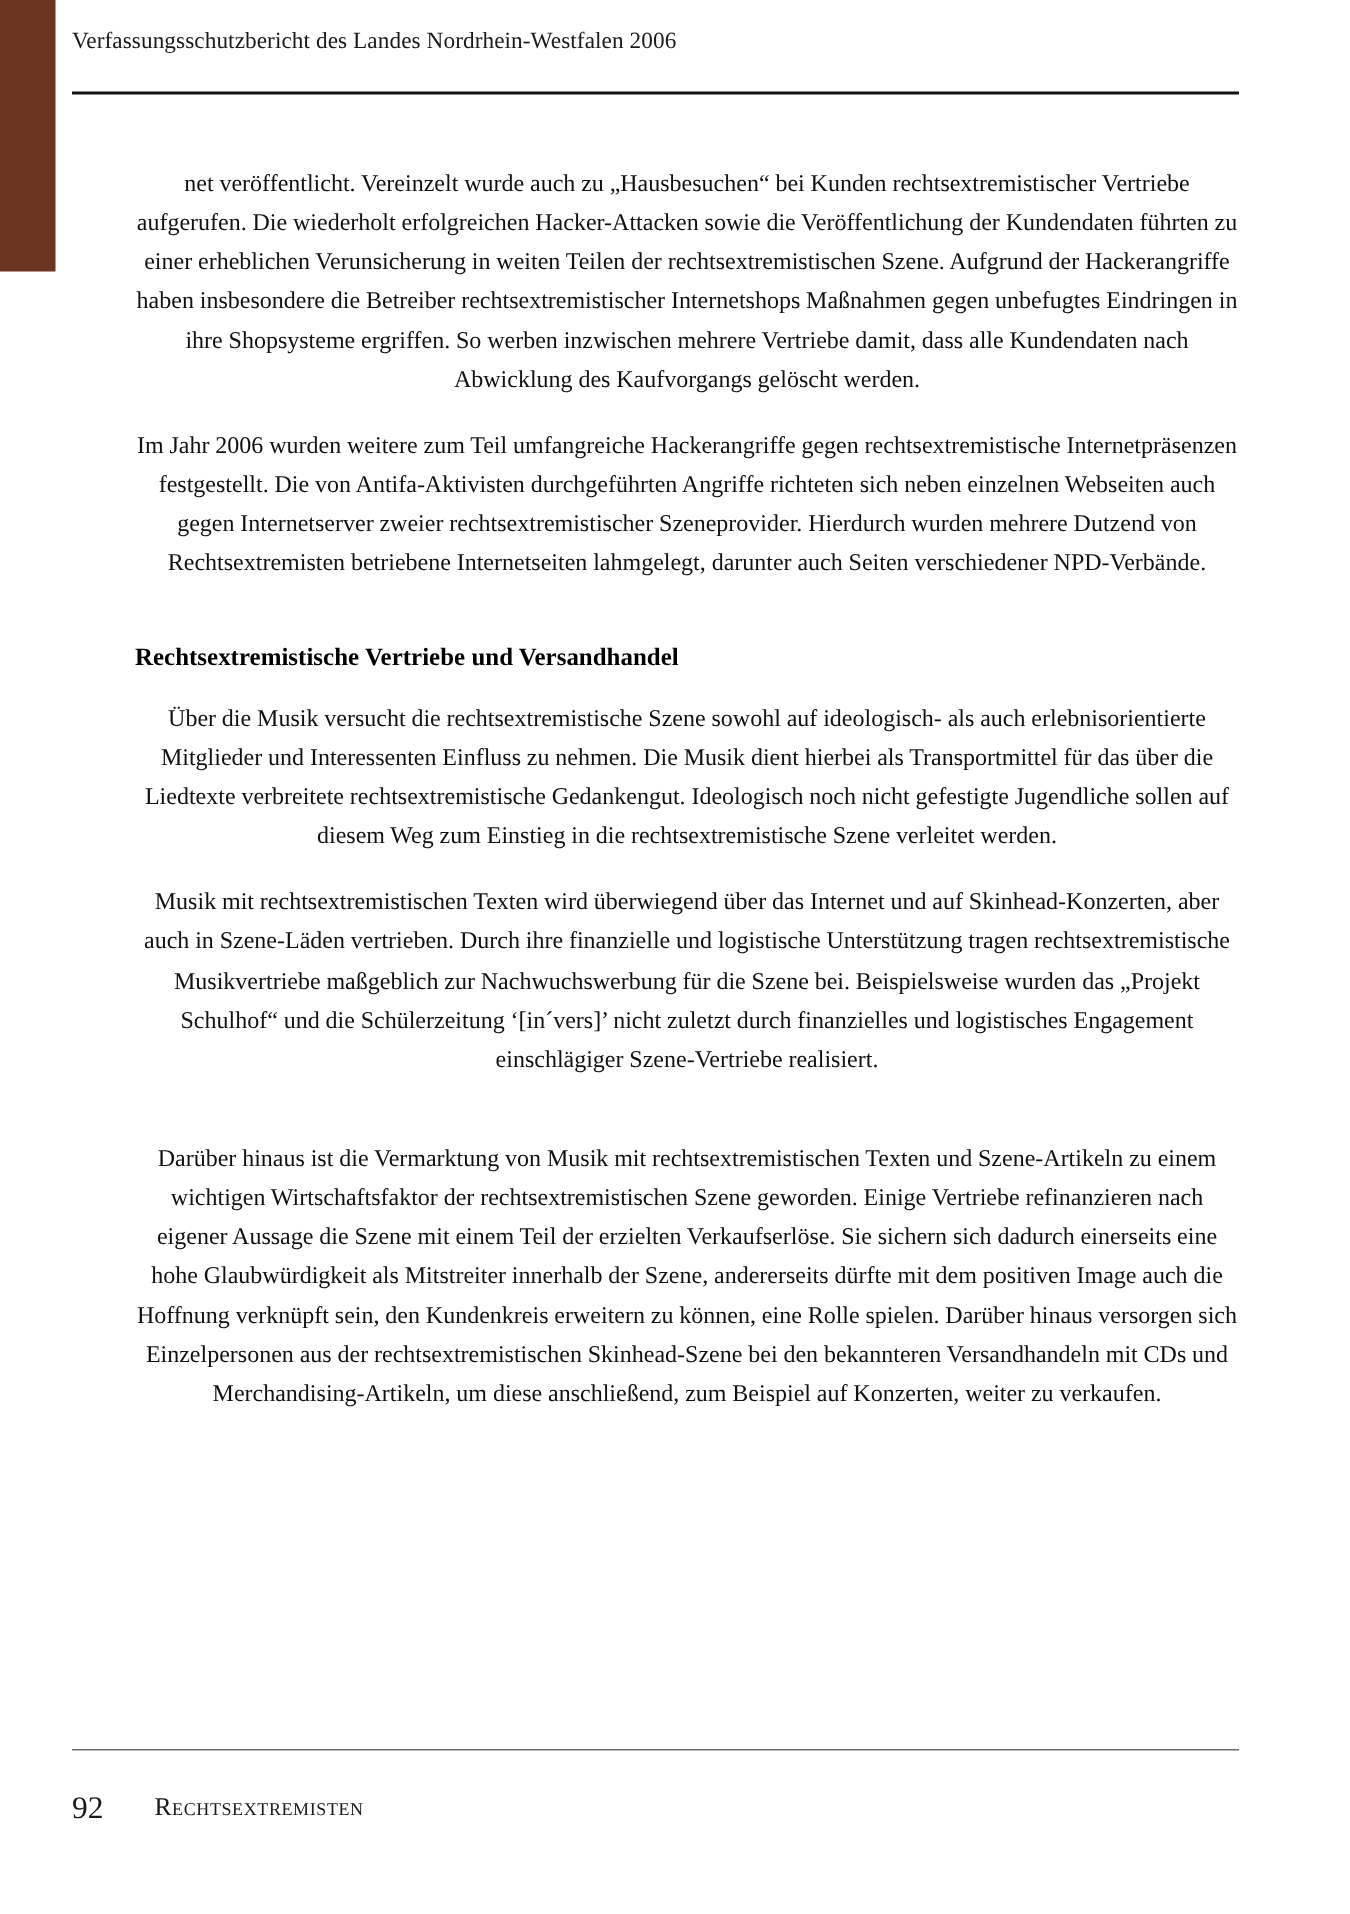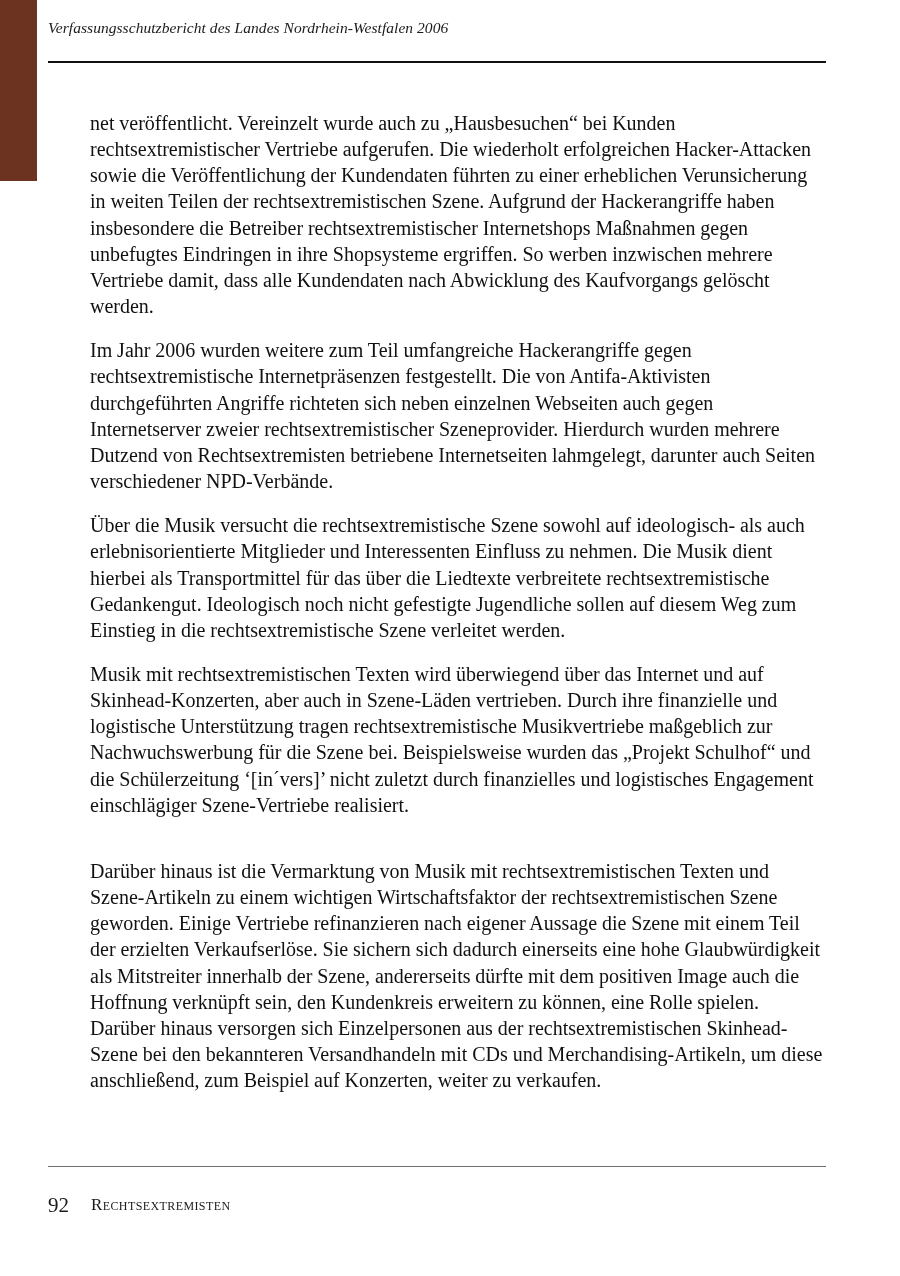--- a/index.html
+++ b/index.html
@@ -38,43 +38,42 @@
   .running-head {
     position: absolute;
     left: 48px;
     top: 18px;
     width: 778px;
     font-size: 15.5px;
     line-height: 20px;
     letter-spacing: 0.05px;
     color: #1a1a1a;
     white-space: nowrap;
-    font-style: italic;
   }
   .head-rule {
     position: absolute;
     left: 48px;
     top: 61px;
     width: 778px;
     height: 2px;
     background: #111111;
   }
 
   
   .text-column {
     position: absolute;
     left: 90px;
     top: 110px;
     width: 736px;
   }
   .para {
     margin: 0 0 18px 0;
-    font-size: 20px;
+    font-size: 16px;
     line-height: 26.15px;
-    text-align: left;
+    text-align: center;
     color: #111111;
     hyphens: none;
     word-spacing: -0.1px;
   }
   .para:last-child { margin-bottom: 0; margin-top: 40px; }
 
   .section-heading {
     margin: 36px 0 17px 0;
     font-size: 16.6px;
     line-height: 24px;
@@ -91,21 +90,21 @@
     width: 778px;
     height: 1px;
     background: #6e6e6e;
   }
   .footer {
     position: absolute;
     left: 48px;
     top: 1193px;
     display: flex;
     align-items: center;
-    gap: 22px;
+    gap: 34px;
   }
   .folio {
     font-size: 21px;
     line-height: 24px;
     color: #1a1a1a;
   }
   .foot-chapter {
     font-size: 17px;
     line-height: 24px;
     font-variant: small-caps;
@@ -123,20 +122,21 @@
   <div class="running-head">Verfassungsschutzbericht des Landes Nordrhein-Westfalen 2006</div>
 
   <div class="head-rule"></div>
 
   <div class="text-column">
 
     <p class="para">net veröffentlicht. Vereinzelt wurde auch zu „Hausbesuchen“ bei Kunden rechtsextremistischer Vertriebe aufgerufen. Die wiederholt erfolgreichen Hacker-Attacken sowie die Veröffentlichung der Kundendaten führten zu einer erheblichen Verunsicherung in weiten Teilen der rechtsextremistischen Szene. Aufgrund der Hackerangriffe haben insbesondere die Betreiber rechtsextremistischer Internetshops Maßnahmen gegen unbefugtes Eindringen in ihre Shopsysteme ergriffen. So werben inzwischen mehrere Vertriebe damit, dass alle Kundendaten nach Abwicklung des Kaufvorgangs gelöscht werden.</p>
 
     <p class="para">Im Jahr 2006 wurden weitere zum Teil umfangreiche Hackerangriffe gegen rechtsextremistische Internetpräsenzen festgestellt. Die von Antifa-Aktivisten durchgeführten Angriffe richteten sich neben einzelnen Webseiten auch gegen Internetserver zweier rechtsextremistischer Szeneprovider. Hierdurch wurden mehrere Dutzend von Rechtsextremisten betriebene Internetseiten lahmgelegt, darunter auch Seiten verschiedener NPD-Verbände.</p>
 
+    <h2 class="section-heading">Rechtsextremistische Vertriebe und Versandhandel</h2>
 
     <p class="para">Über die Musik versucht die rechtsextremistische Szene sowohl auf ideologisch- als auch erlebnisorientierte Mitglieder und Interessenten Einfluss zu nehmen. Die Musik dient hierbei als Transportmittel für das über die Liedtexte verbreitete rechtsextremistische Gedankengut. Ideologisch noch nicht gefestigte Jugendliche sollen auf diesem Weg zum Einstieg in die rechtsextremistische Szene verleitet werden.</p>
 
     <p class="para">Musik mit rechtsextremistischen Texten wird überwiegend über das Internet und auf Skinhead-Konzerten, aber auch in Szene-Läden vertrieben. Durch ihre finanzielle und logistische Unterstützung tragen rechtsextremistische Musikvertriebe maßgeblich zur Nachwuchswerbung für die Szene bei. Beispielsweise wurden das „Projekt Schulhof“ und die Schülerzeitung ‘[in´vers]’ nicht zuletzt durch finanzielles und logistisches Engagement einschlägiger Szene-Vertriebe realisiert.</p>
 
     <p class="para">Darüber hinaus ist die Vermarktung von Musik mit rechtsextremistischen Texten und Szene-Artikeln zu einem wichtigen Wirtschaftsfaktor der rechtsextremistischen Szene geworden. Einige Vertriebe refinanzieren nach eigener Aussage die Szene mit einem Teil der erzielten Verkaufserlöse. Sie sichern sich dadurch einerseits eine hohe Glaubwürdigkeit als Mitstreiter innerhalb der Szene, andererseits dürfte mit dem positiven Image auch die Hoffnung verknüpft sein, den Kundenkreis erweitern zu können, eine Rolle spielen. Darüber hinaus versorgen sich Einzelpersonen aus der rechtsextremistischen Skinhead-Szene bei den bekannteren Versandhandeln mit CDs und Merchandising-Artikeln, um diese anschließend, zum Beispiel auf Konzerten, weiter zu verkaufen.</p>
 
   </div>
 
   <div class="foot-rule"></div>

